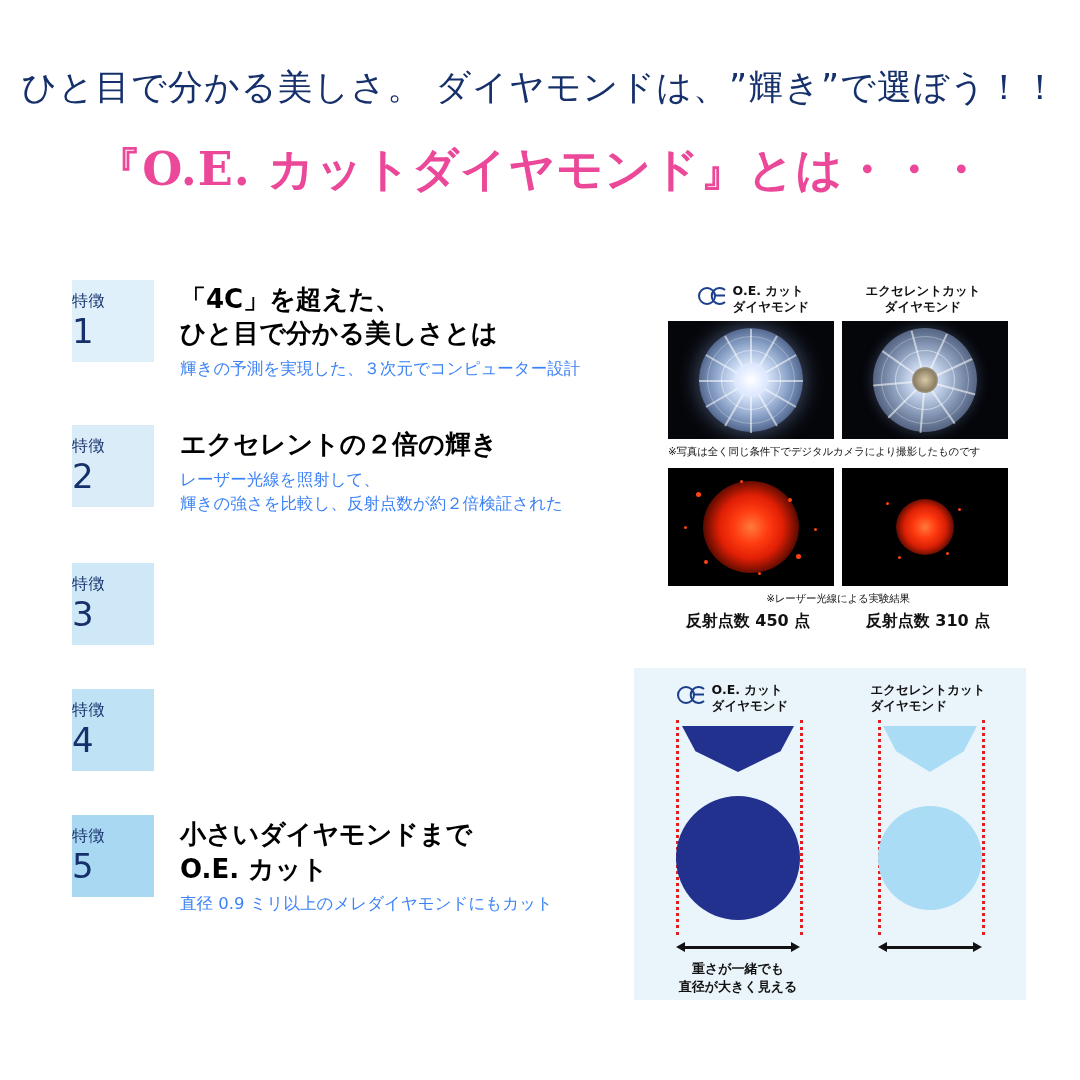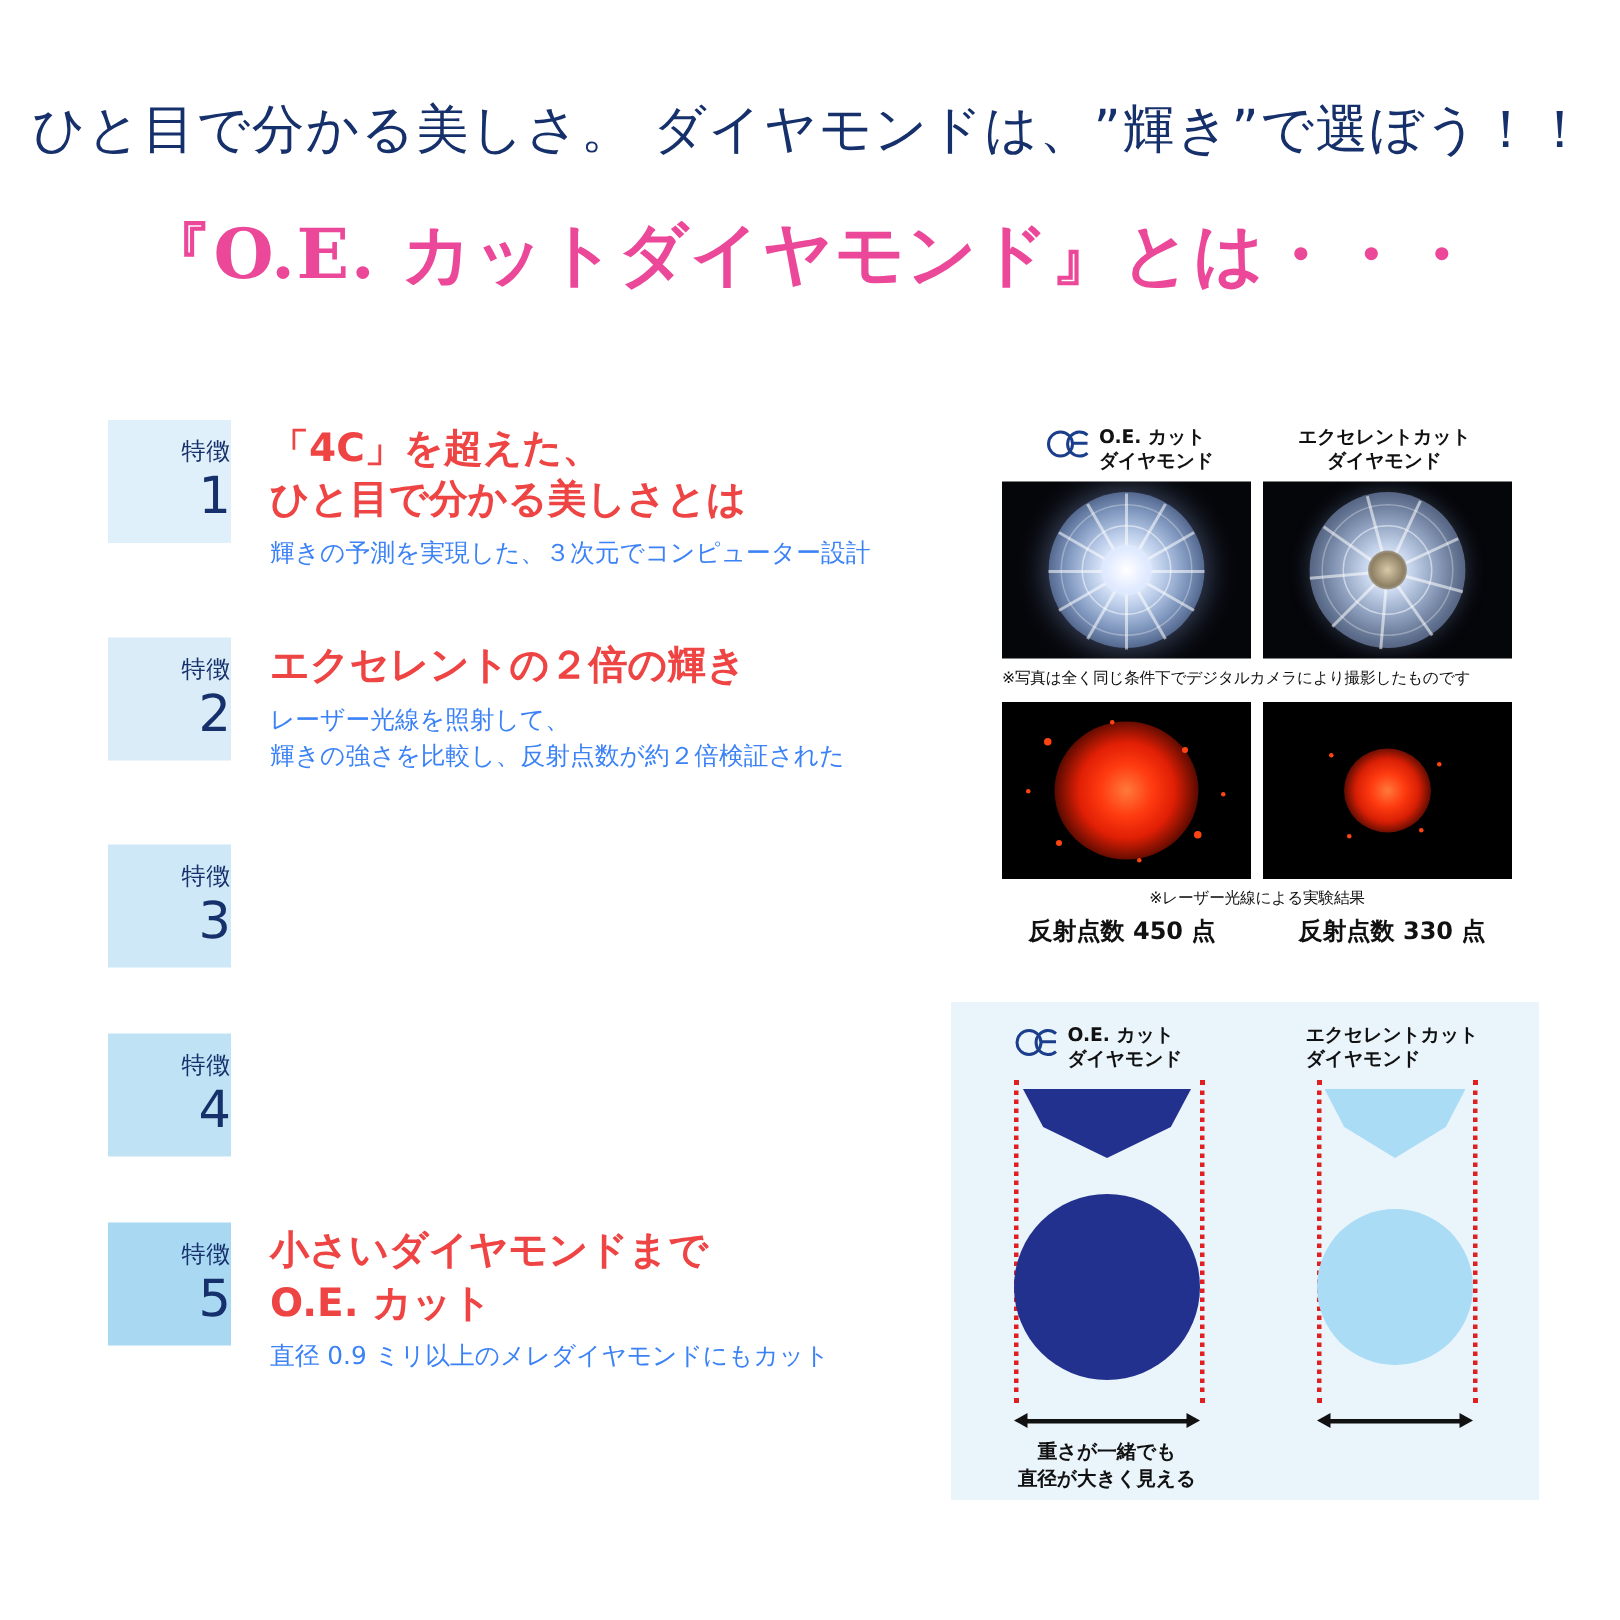--- a/index.html
+++ b/index.html
@@ -66,21 +66,21 @@
   .f3 { margin-top: 46px; }
   .f4 { margin-top: 44px; }
   .f5 { margin-top: 44px; }
 
   .badge {
     width: 82px;
     height: 82px;
     flex: 0 0 82px;
     display: flex;
     flex-direction: column;
-    align-items: flex-end;
+    align-items: flex-start;
     justify-content: center;
     color: #16306b;
     font-family: "DejaVu Sans", sans-serif;
   }
   .badge .bword {
     font-size: 16px;
     line-height: 1;
     letter-spacing: 0.5px;
   }
   .badge .bnum {
@@ -88,21 +88,21 @@
     line-height: 1.05;
     margin-top: 5px;
     font-weight: 400;
   }
 
   .ftext {
     padding-left: 26px;
     padding-top: 2px;
   }
   .fhead {
-    color: #ef4444;
+    color: #000000;
     font-size: 26px;
     line-height: 1.32;
     font-family: "DejaVu Sans", sans-serif;
     font-weight: 700;
     white-space: pre-line;
   }
   .fsub {
     color: #3b82f6;
     font-size: 16.5px;
     line-height: 1.5;
@@ -507,21 +507,21 @@
         <div class="spark" style="left:116px; top:40px; width:3px; height:3px;"></div>
         <div class="spark" style="left:56px; top:88px; width:3px; height:3px;"></div>
         <div class="spark" style="left:104px; top:84px; width:3px; height:3px;"></div>
       </div>
     </div>
 
     <div class="note center">※レーザー光線による実験結果</div>
 
     <div class="count-row">
       <div class="count">反射点数 450 点</div>
-      <div class="count">反射点数 330 点</div>
+      <div class="count">反射点数 310 点</div>
     </div>
 
   </div>
 
   <div class="panel">
 
     <div class="panel-heads">
       <div class="panel-head">
         <span class="oe-logo">
           <svg viewBox="0 0 60 44" width="30" height="22">

